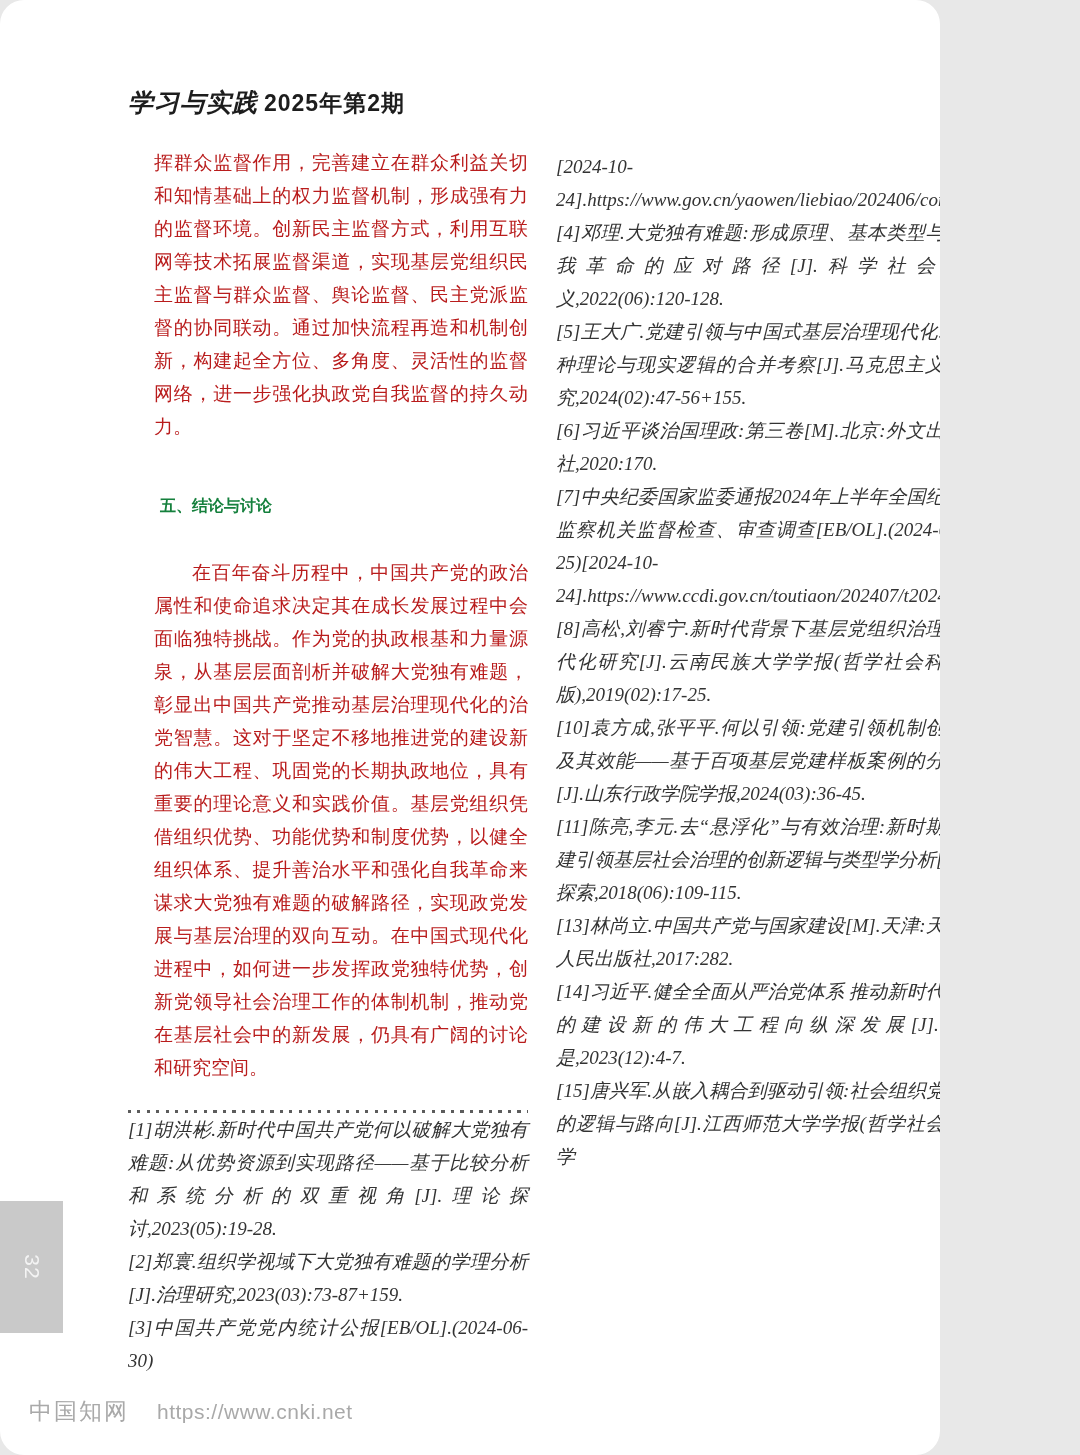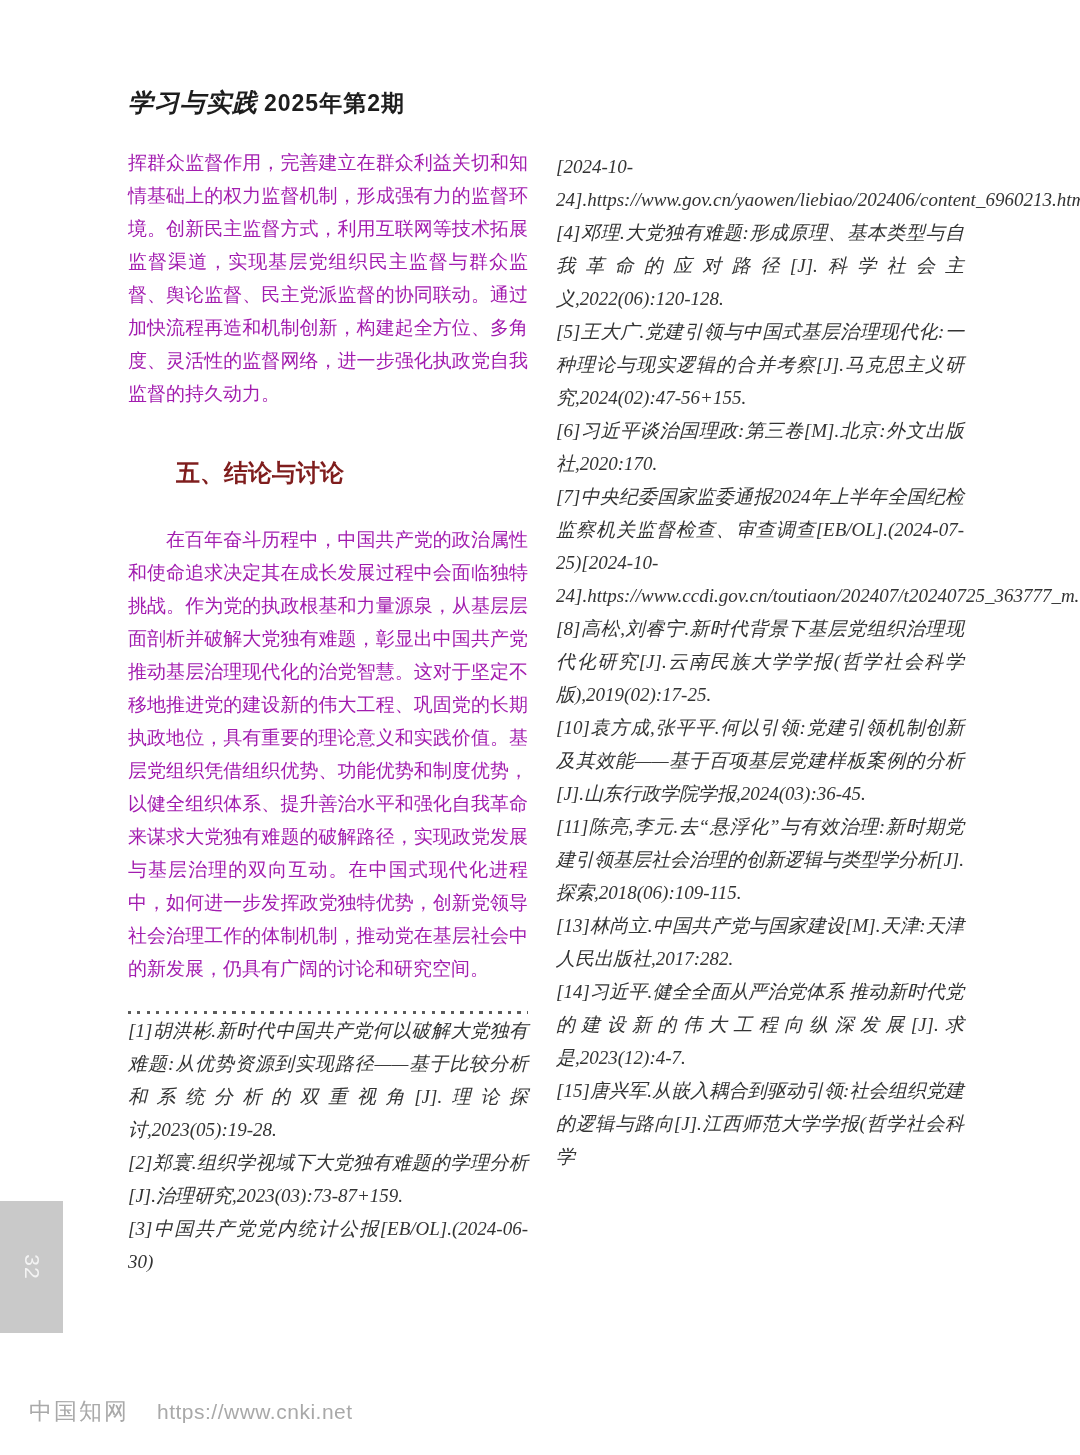--- a/index.html
+++ b/index.html
@@ -1,47 +1,48 @@
 <!DOCTYPE html>
 <html lang="zh"><head>
 <meta charset="utf-8">
 <style>
   html,body{margin:0;padding:0;background:#e8e8e8;}
   #page{
     position:relative;
-    width:1080px;height:1455px;
+    width:940px;height:1455px;
     background:#ffffff;
     overflow:hidden;
     font-family:"Liberation Serif","DejaVu Serif",serif;
     color:#262626;
+    border-radius:24px;
   }
   
   .header{
     position:absolute;left:128px;top:86px;
     font-family:"Liberation Sans","DejaVu Sans",sans-serif;
     white-space:nowrap;
   }
   .journal-logo{
     font-size:25px;font-weight:bold;font-style:italic;
     letter-spacing:1px;color:#1d1d1d;
   }
   .journal-issue{
     font-size:23px;font-weight:600;font-style:normal;
     margin-left:6px;color:#1d1d1d;letter-spacing:1px;
   }
   
   .col{position:absolute;font-size:19px;line-height:33px;text-align:justify;}
   .col-left{left:128px;top:146px;width:400px;}
   .col-right{left:556px;top:150px;width:408px;}
   .col p{margin:0;}
-  p.body-par{color:#a21caf;}
+  p.body-par{color:#b91c1c;margin-left:26px;}
   p.indent{text-indent:2em;}
   h2.section-heading{
     font-family:"Liberation Sans","DejaVu Sans",sans-serif;
-    font-size:24px;font-weight:bold;color:#7f1d1d;
+    font-size:16px;font-weight:bold;color:#15803d;
     margin:46px 0 34px;text-indent:2em;line-height:33px;
   }
   .dotted-rule{
     height:3px;margin:26px 0 0 0;
     background:repeating-linear-gradient(to right,#5c5c5c 0 3px,transparent 3px 9.5px);
   }
   h3.notes-heading{
     font-family:"Liberation Sans","DejaVu Sans",sans-serif;
     font-size:20px;font-weight:bold;color:#1f1f1f;
     margin:40px 0 6px;line-height:33px;

